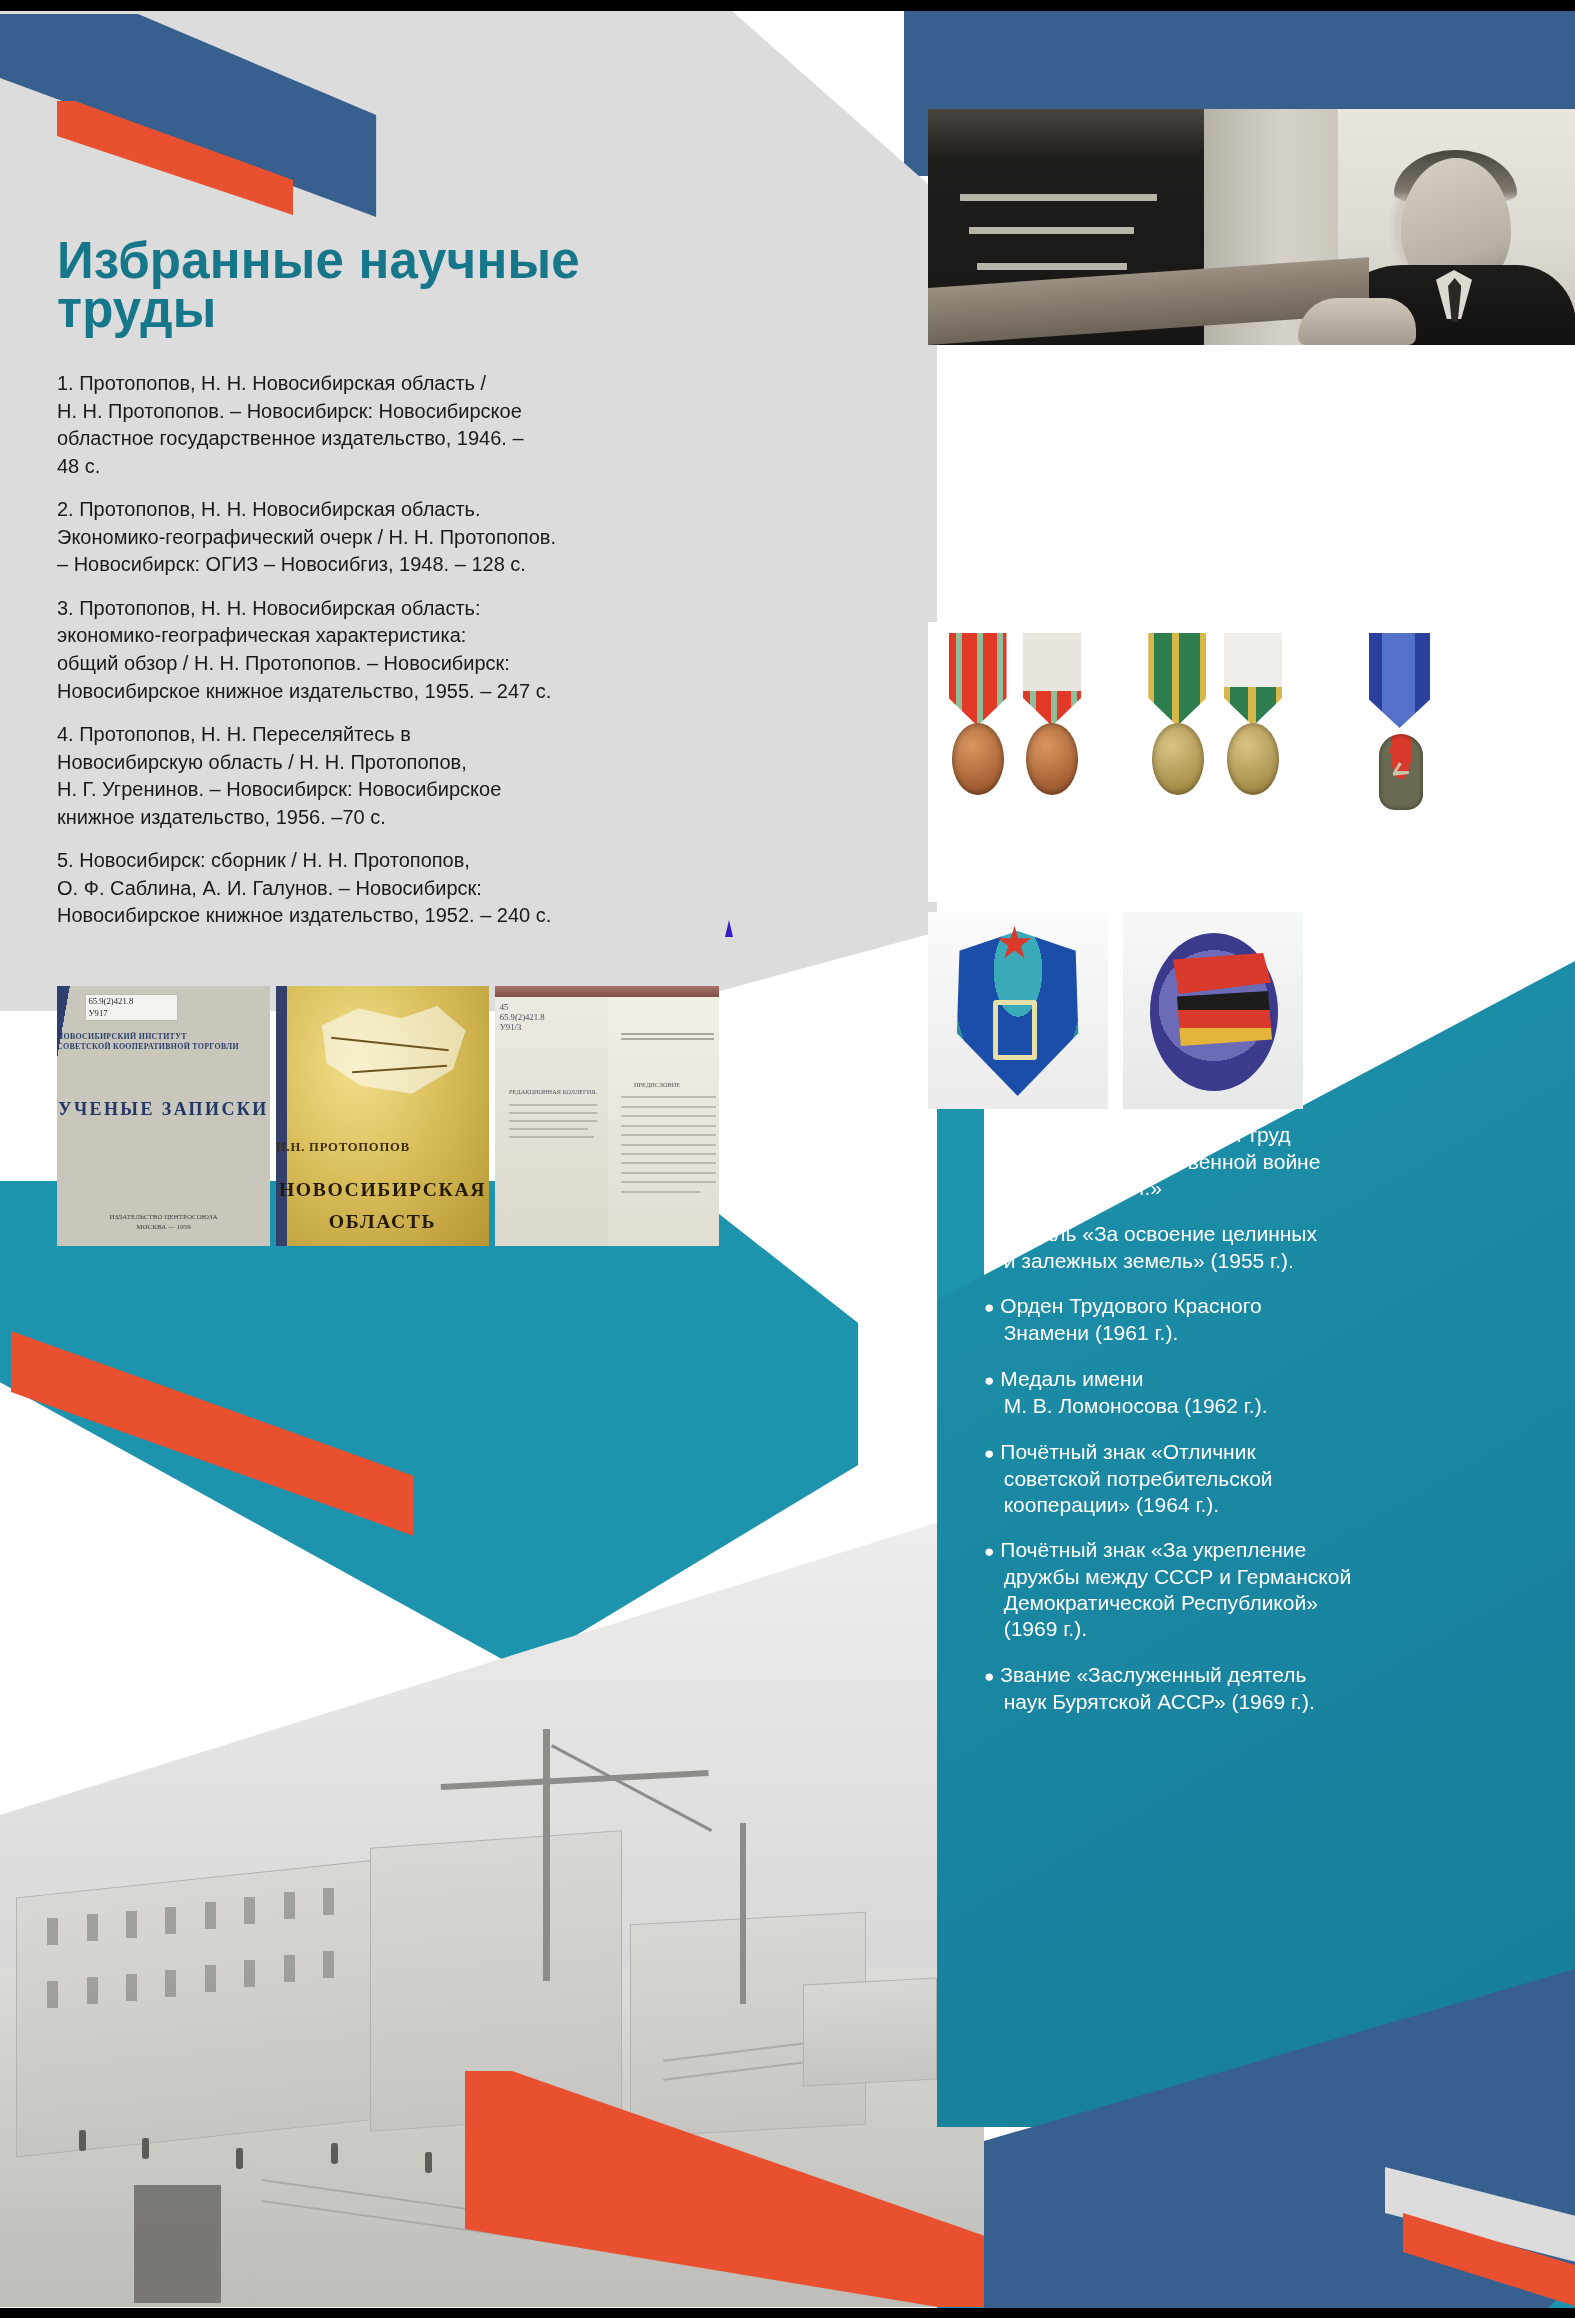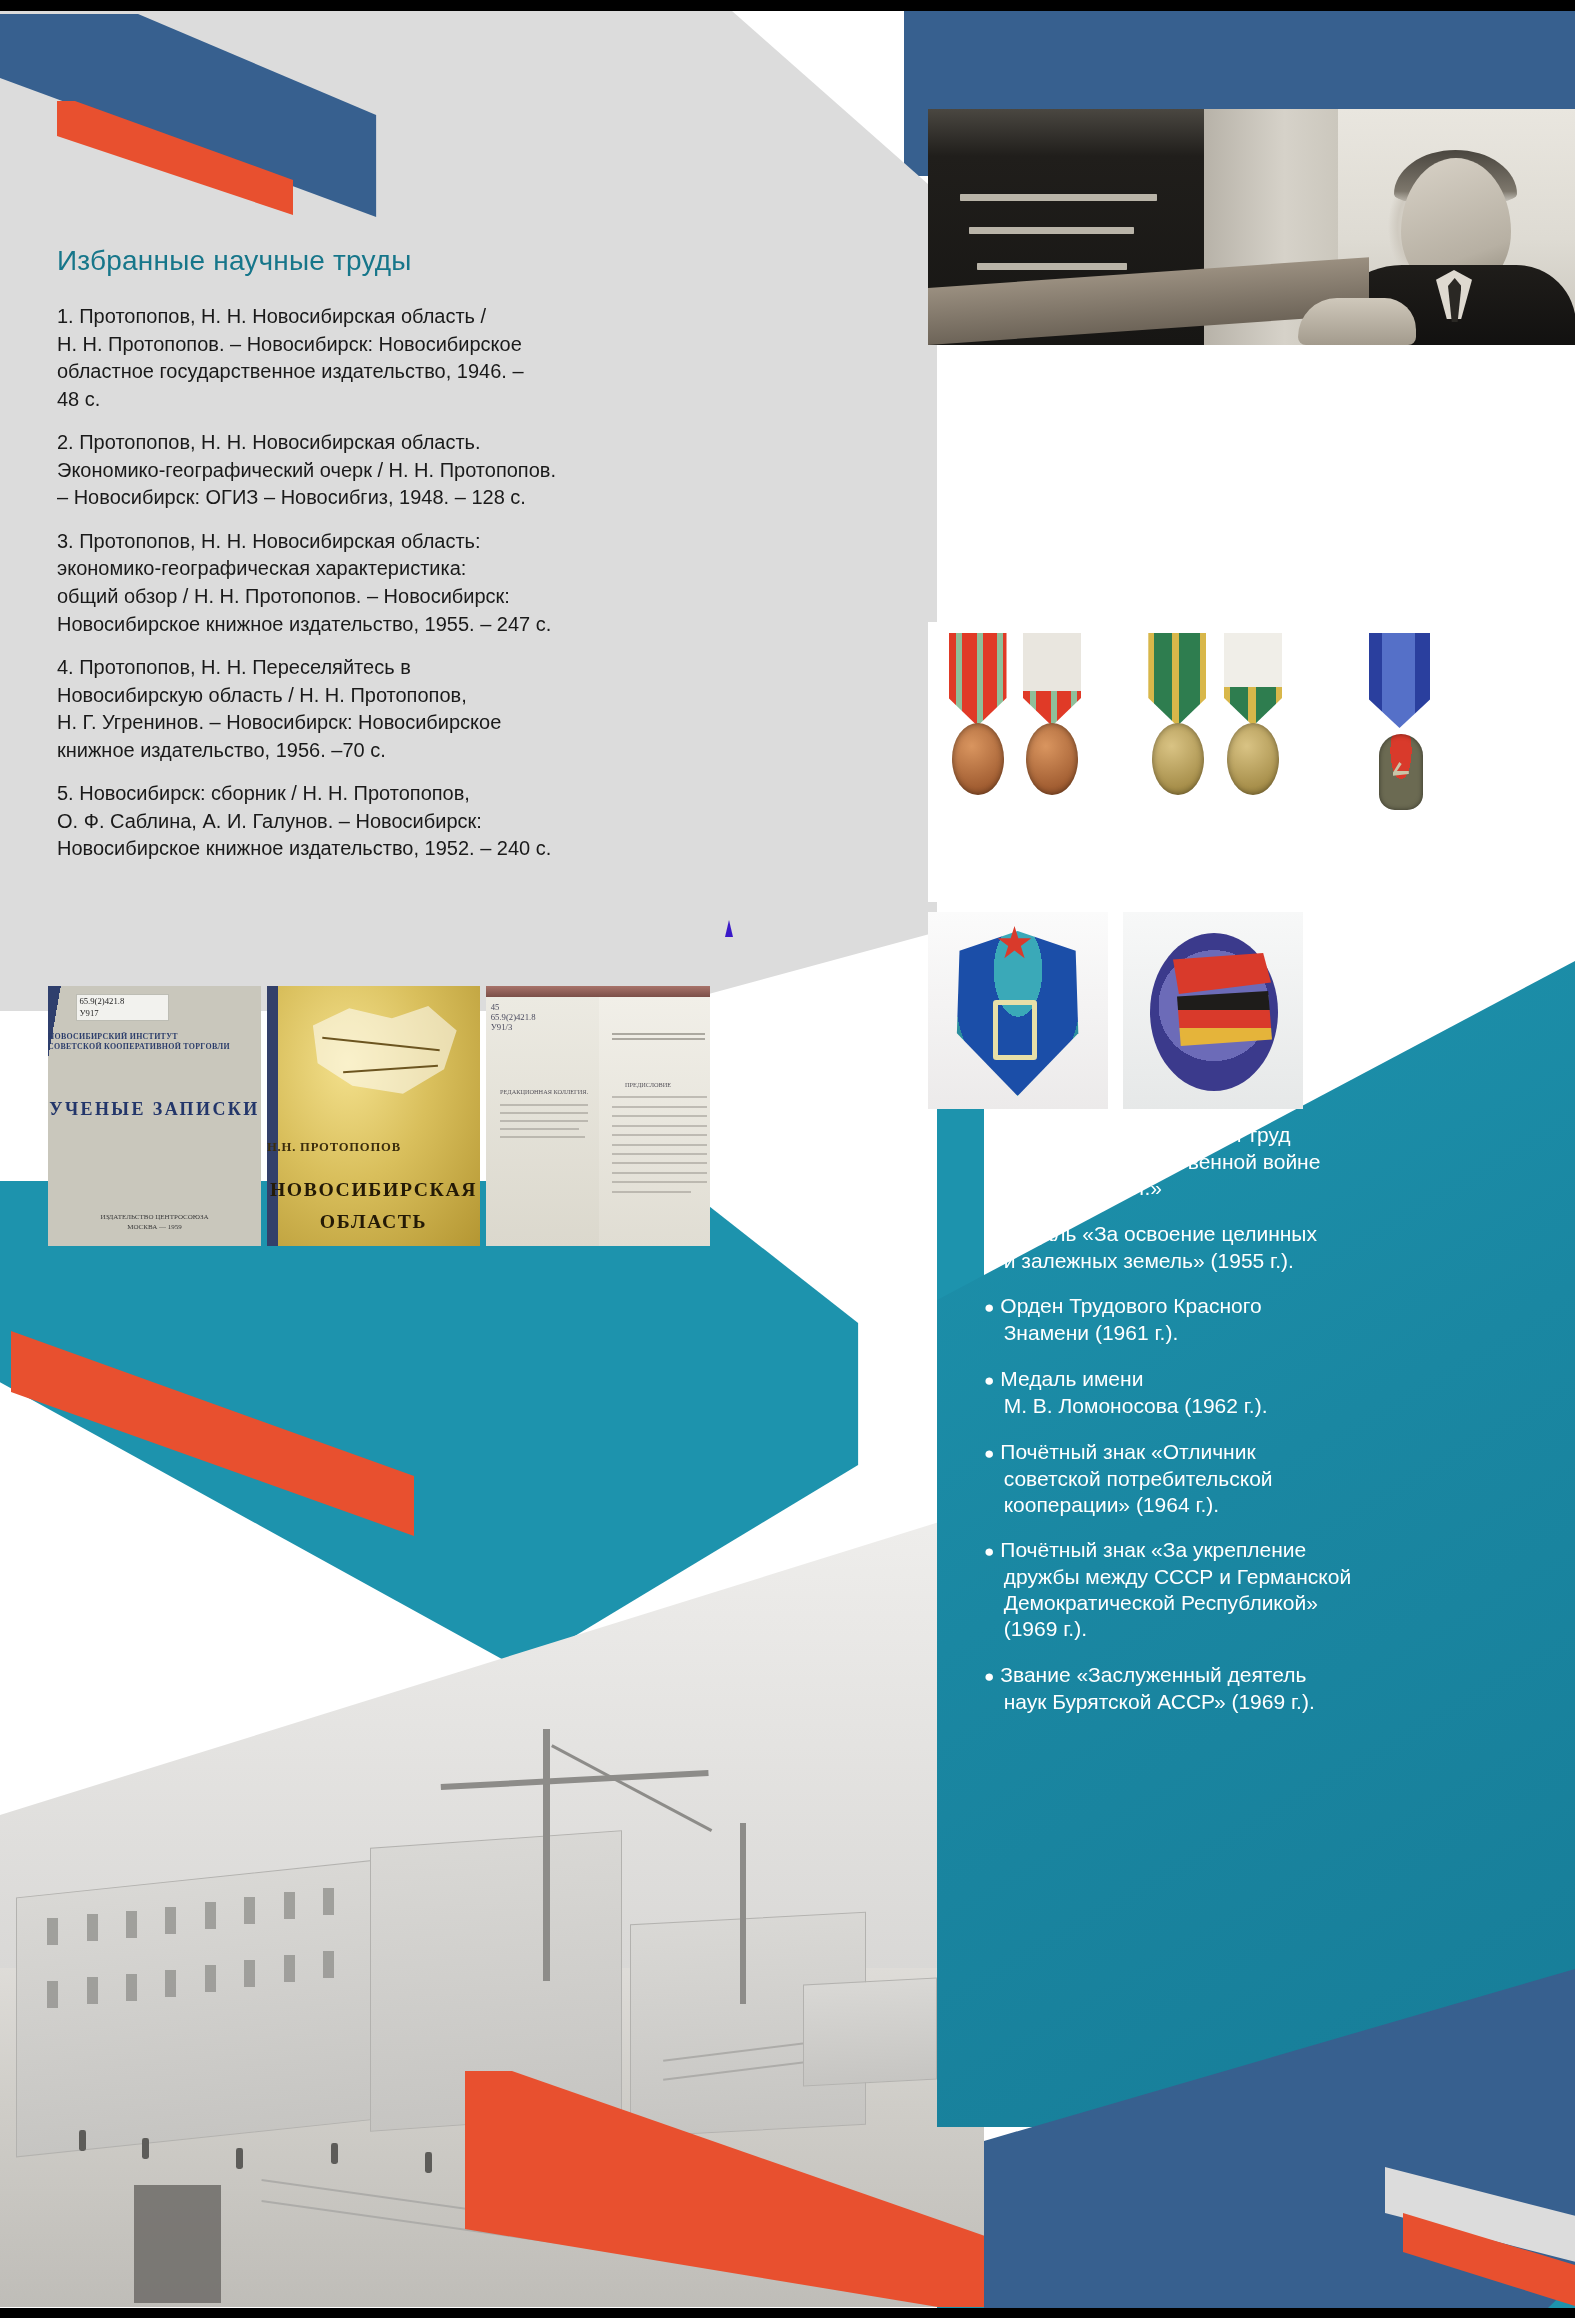--- a/index.html
+++ b/index.html
@@ -116,21 +116,21 @@
     z-index:8;
   }
   .medal-card { position:absolute; background:#ffffff; }
   .ribbon { position:absolute; }
   .ribbon.v { clip-path:polygon(0 0,100% 0,100% 70%,50% 100%,0 70%); }
   .disc {
     position:absolute; border-radius:50%;
   }
 
   
-  #books { position:absolute; left:48px; top:986px; width:594px; height:260px; z-index:9;padding-left:34px; }
+  #books { position:absolute; left:57px; top:986px; width:594px; height:260px; z-index:9;padding-left:34px; }
   .book { position:absolute; top:0; height:260px; overflow:hidden; }
   #book1 { left:0; width:213px;
     background:linear-gradient(100deg,#2f3f6d 0 12.6px, #c9c7bc 12.6px 100%); }
   #book1 .label {
     position:absolute; left:28px; top:7.9px; width:93px; height:27px;
     background:#f2f2ee; border:0.8px solid #bdbdb4;
     font-size:8.7px; line-height:11.8px; color:#232323; padding:1.6px 2.4px;
     font-family:"Liberation Serif", serif;
   }
   #book1 .inst {
@@ -282,22 +282,22 @@
     background:#1d93ad;
     clip-path: polygon(0px 41px, 27.6px 14px, 27.6px 41px);
     z-index:11;
   }
 
   
   #left-col {
     position:absolute; left:57px; top:236px; width:693px; z-index:20;
   }
   #page-title {
-    color:#16768a; font-size:28px; line-height:49px;
-    font-weight:normal; letter-spacing:0.2px; margin-bottom:18px;
+    color:#16768a; font-size:51px; line-height:49px;
+    font-weight:bold; letter-spacing:0.2px; margin-bottom:36px;
   }
   .ref {
     color:#1a1a1a; font-size:20px; line-height:27.6px;
     margin-bottom:15.8px; white-space:pre-line;
   }
   .cursor-mark {
     position:absolute; left:725px; top:920px; width:0; height:0; z-index:30;
     border-left:4.7px solid transparent; border-right:4.7px solid transparent;
     border-bottom:17.3px solid #3a19c8;
   }

